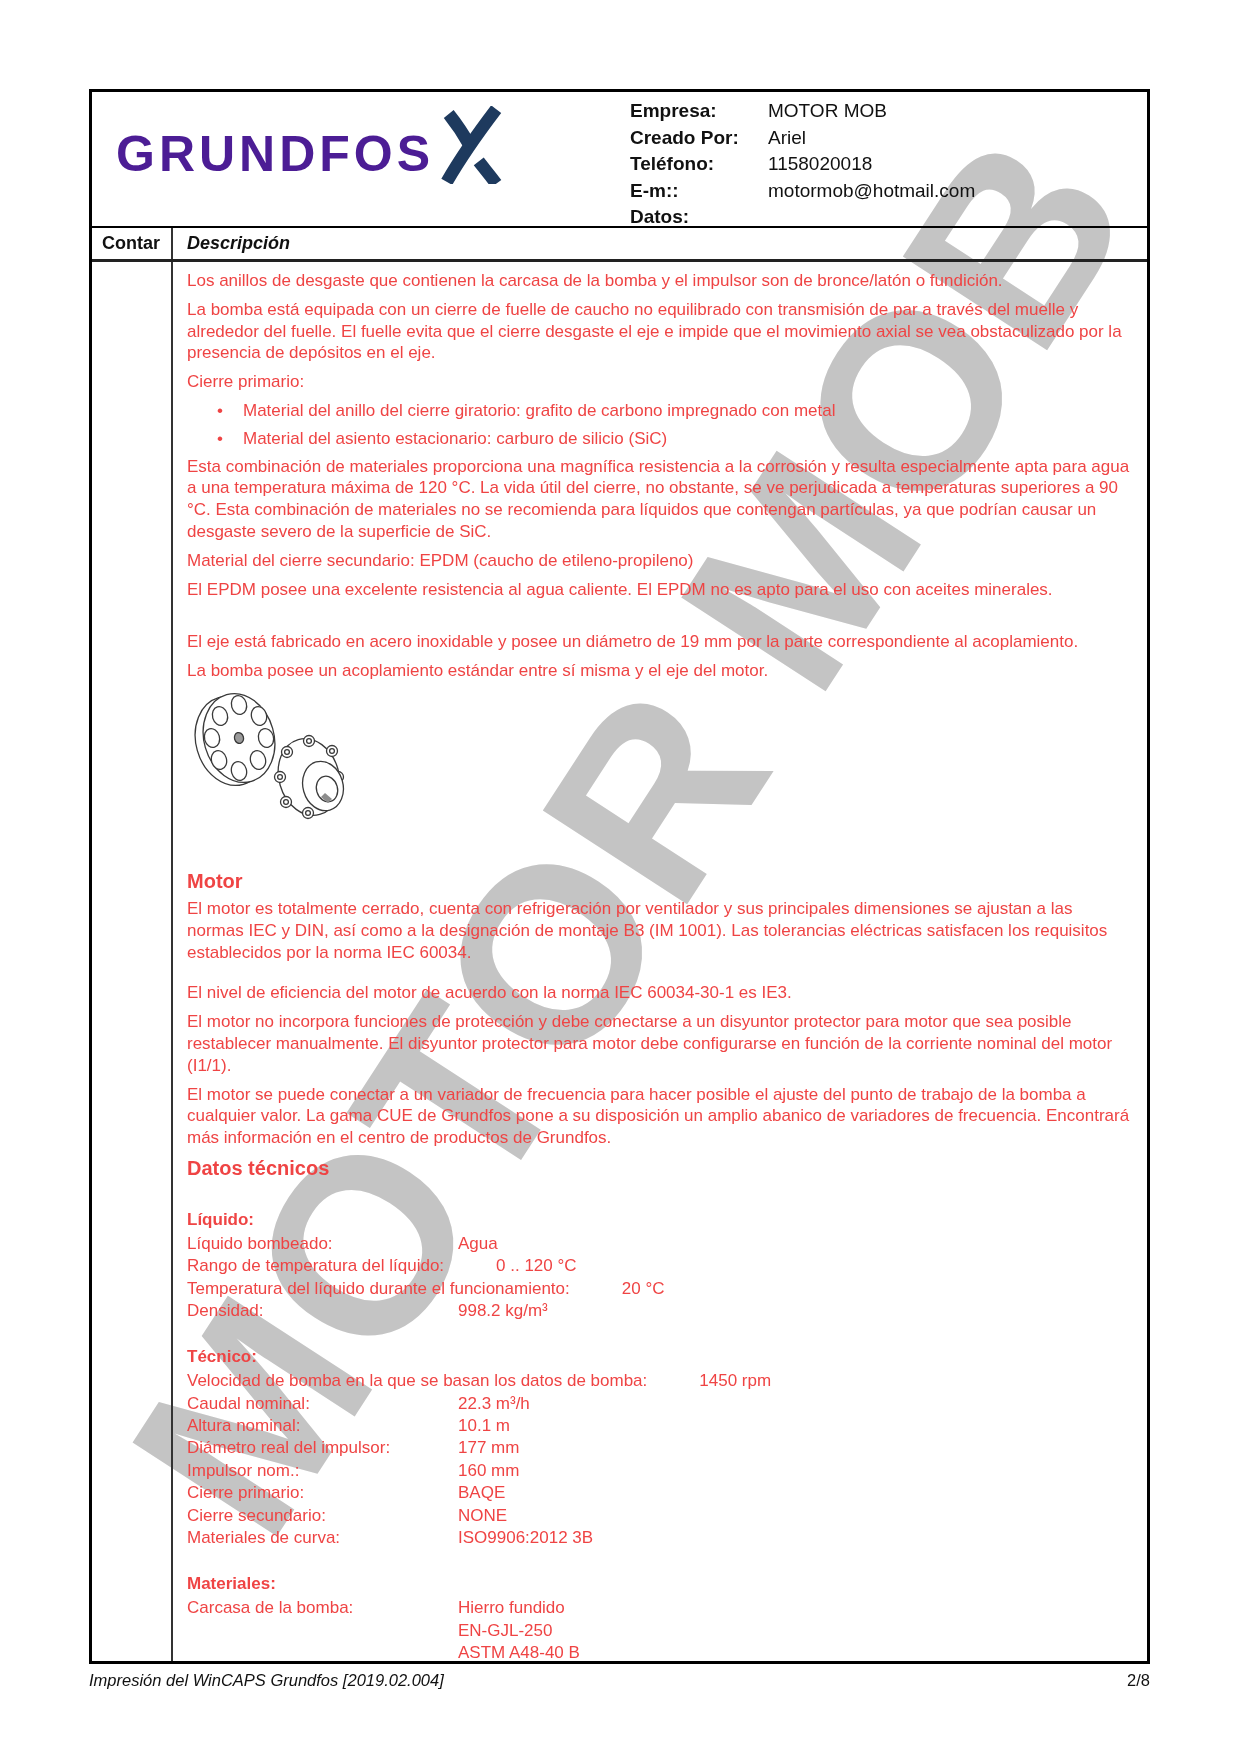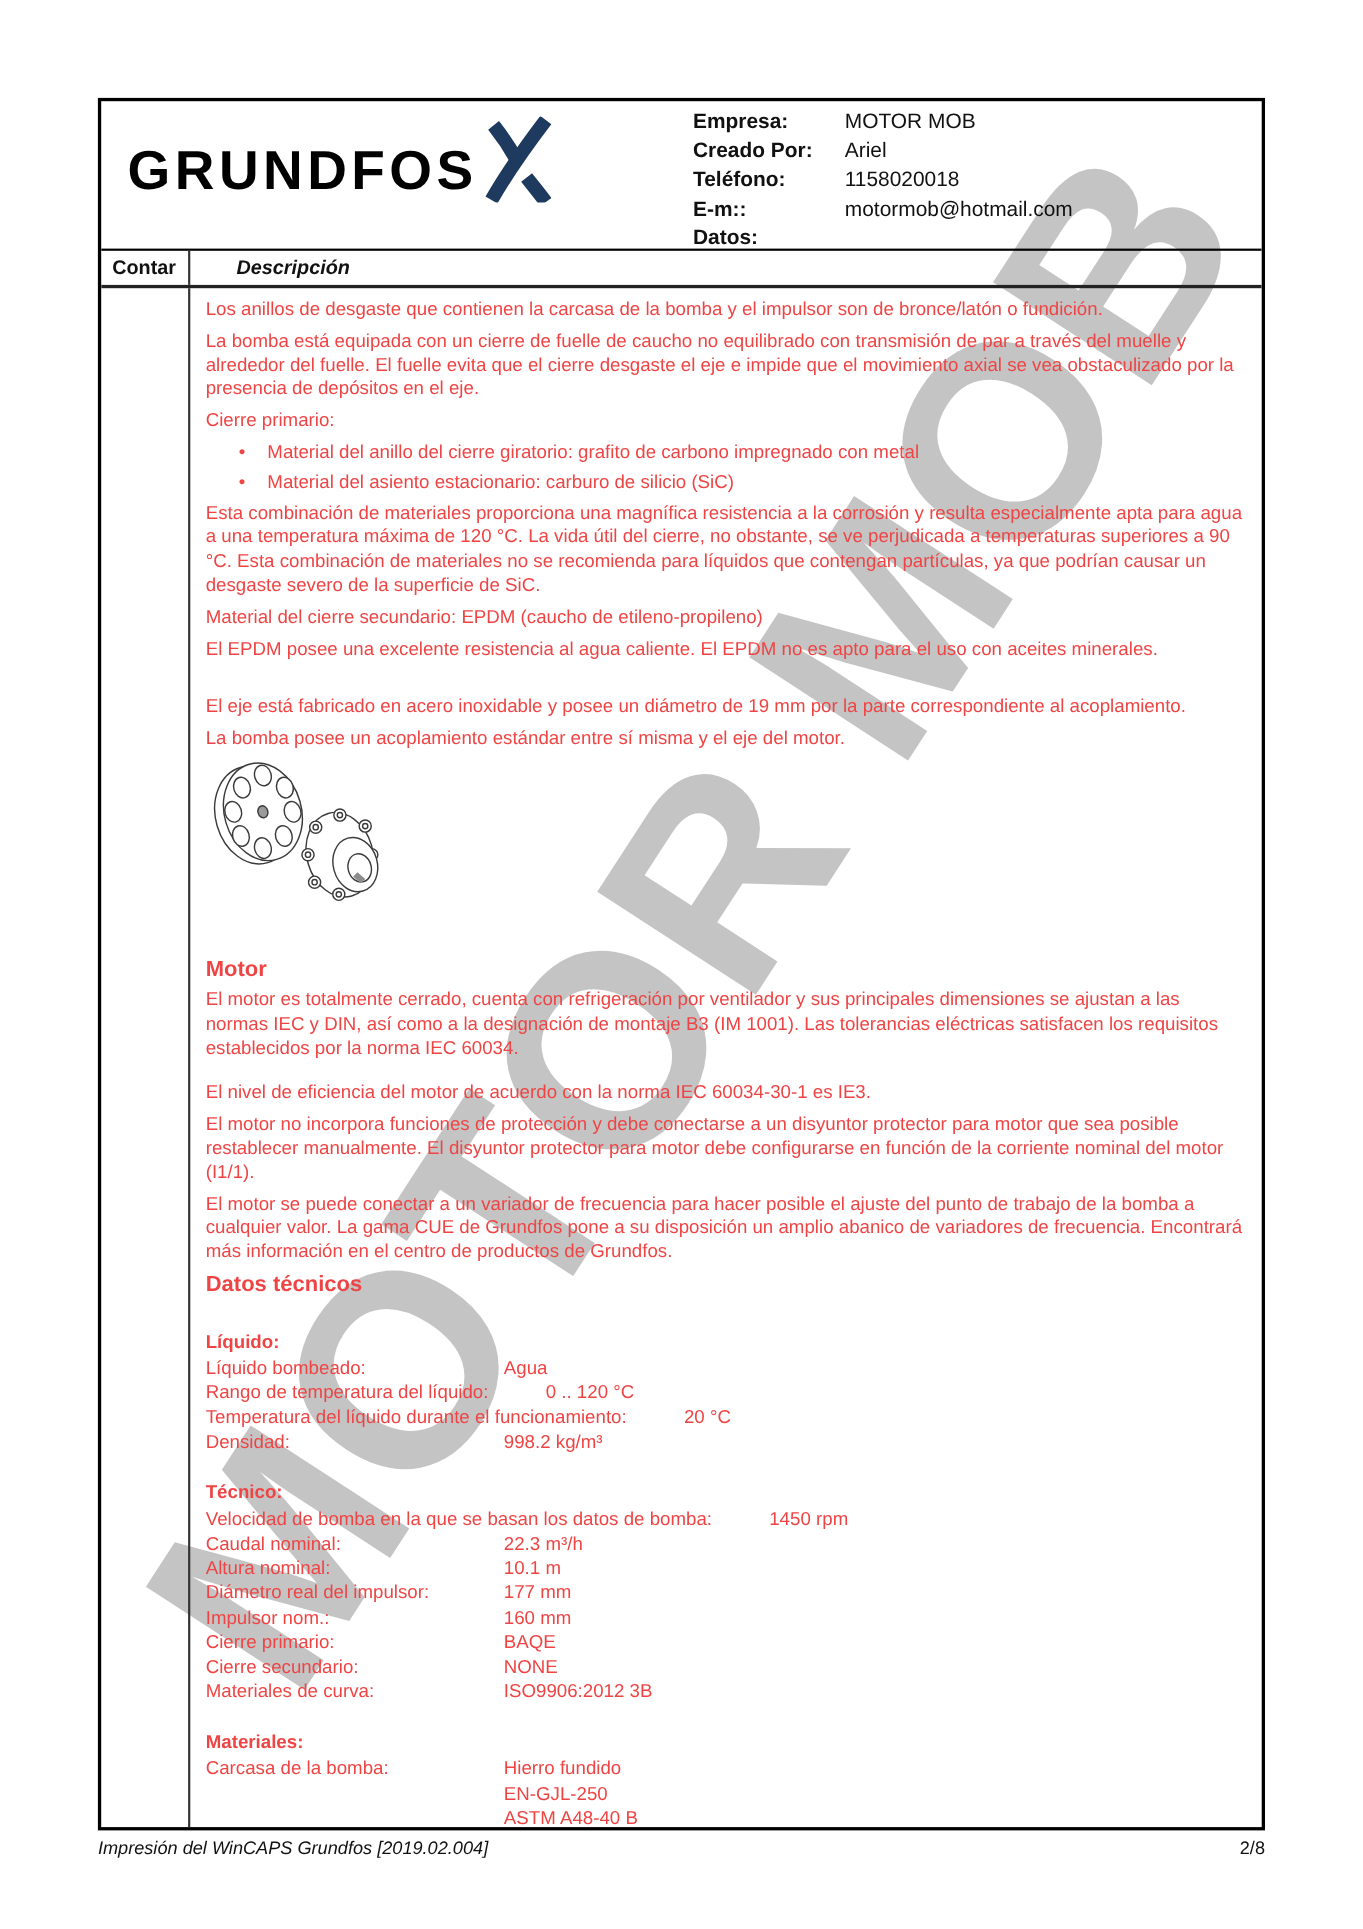--- a/index.html
+++ b/index.html
@@ -18,32 +18,32 @@
   
   .page-border{
     position:absolute;z-index:1;left:89px;top:89px;width:1061px;height:1575px;
     border:3px solid #000;box-sizing:border-box;background:transparent;
     display:flex;flex-direction:column;overflow:hidden;
   }
   
   .doc-header{position:relative;height:134px;flex:0 0 auto;}
   .logo{position:absolute;left:24px;top:28px;display:flex;align-items:center;}
   .logo-text{
-    font-size:50px;font-weight:bold;letter-spacing:4px;color:#000000;
+    font-size:50px;font-weight:bold;letter-spacing:4px;color:#4c1d95;
     line-height:1;
   }
   .logo-mark{margin-left:6px;margin-top:-14px;}
   .header-fields{position:absolute;left:538px;top:6px;font-size:19px;line-height:26.5px;}
   .hf-row{display:flex;}
   .hf-label{font-weight:bold;width:138px;flex:0 0 auto;}
   .hf-value{}
   
   .table-head{
     flex:0 0 auto;display:flex;border-top:2px solid #000;border-bottom:3px solid #222;
-    font-weight:bold;font-size:18px;gap:28px;
+    font-weight:bold;font-size:18px;
   }
   .th-contar{width:81px;flex:0 0 auto;border-right:2px solid #333;padding:5px 6px 5px 10px;box-sizing:border-box;}
   .th-desc{flex:1;padding:5px 14px;font-style:italic;}
   
   .table-body{flex:1;display:flex;min-height:0;}
   .tb-contar{width:81px;flex:0 0 auto;border-right:2px solid #333;box-sizing:border-box;}
   .tb-desc{flex:1;padding:8px 16px 0 14px;font-size:17px;line-height:21.8px;color:#ef4444;}
   .tb-desc p{margin:0 0 7px 0;}
   .plabel{margin:0 0 3px 0;}
   ul.bullets{margin:2px 0 6px 0;padding:0;list-style:none;}

